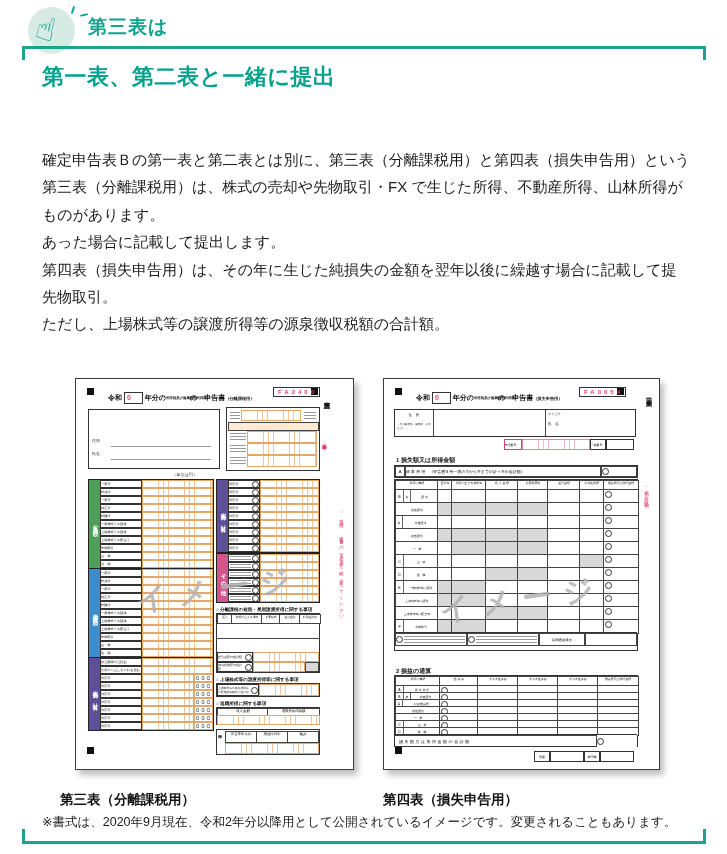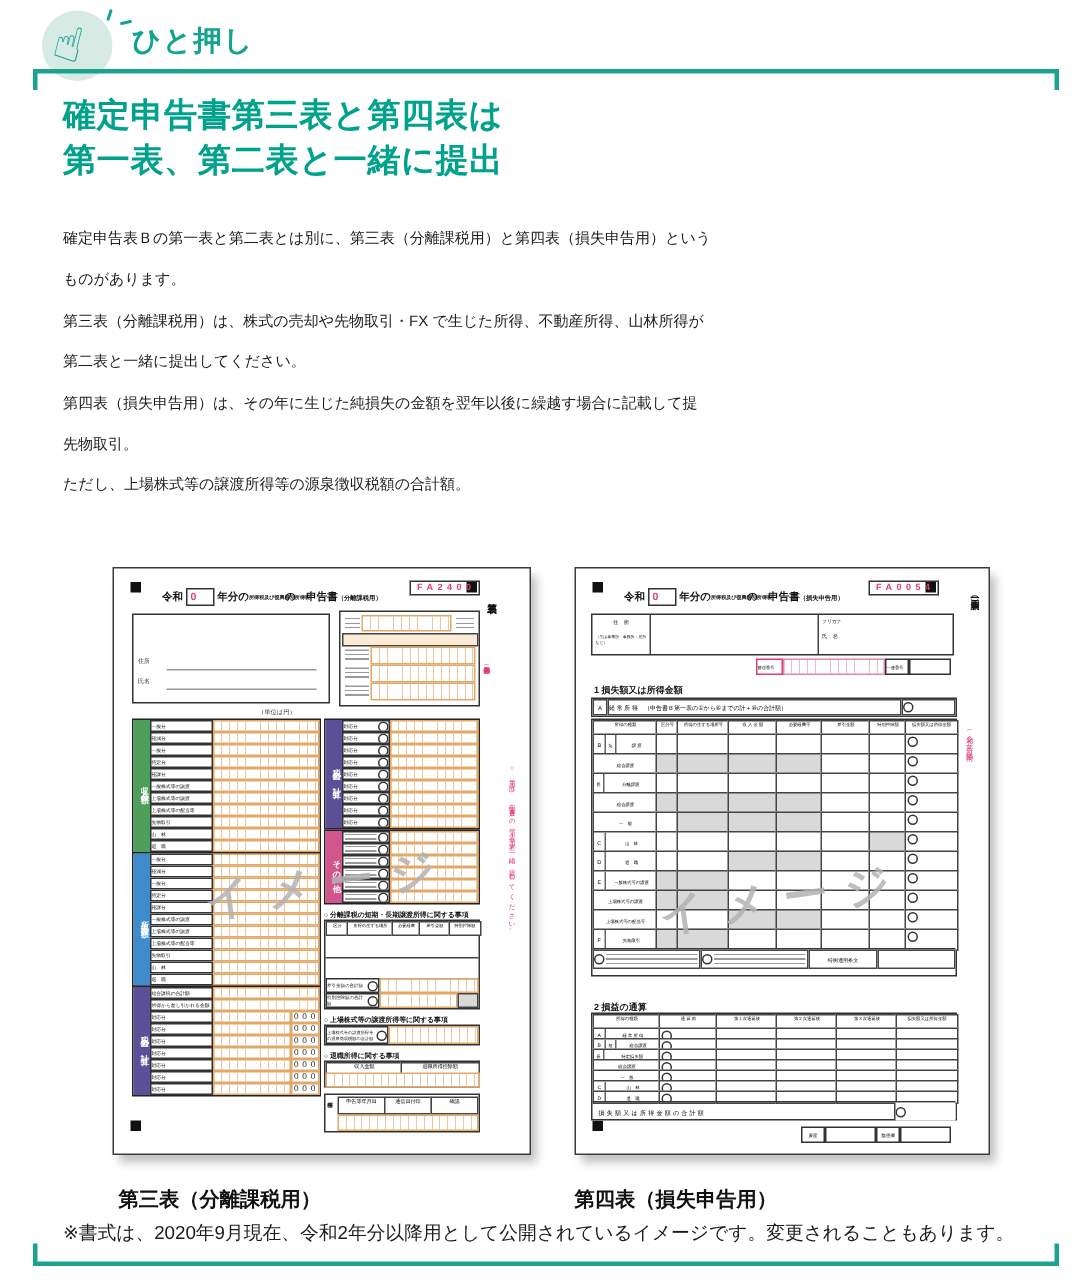--- a/index.html
+++ b/index.html
@@ -7,21 +7,21 @@
   #page{position:relative;width:727px;height:854px;background:#fff;overflow:hidden;}
   .abs{position:absolute;}
   
   .badge-circle{left:28px;top:7px;width:47px;height:47px;border-radius:50%;background:#d8eae4;}
   .hand{left:36px;top:10px;font-size:32px;color:#12a48e;transform:rotate(14deg);font-family:"DejaVu Sans",sans-serif;}
   .spark{background:#12a48e;border-radius:2px;}
   .badge-label{left:88px;top:14px;font-size:19px;font-weight:bold;color:#12a48e;letter-spacing:1px;}
   .frame{background:#1ba390;}
   
   .page-title{left:42px;top:62px;font-size:22px;line-height:30px;font-weight:bold;color:#00a28c;letter-spacing:0.5px;}
-  .body-text{left:42px;top:146px;width:660px;font-size:10px;line-height:27.4px;color:#1b1b1b;}
+  .body-text{left:42px;top:146px;width:660px;font-size:15px;line-height:27.4px;color:#1b1b1b;}
   .foot-note{left:42px;top:814px;font-size:12.5px;color:#1b1b1b;}
   
   .card{background:#fff;border:1.5px solid #3c3c3c;box-shadow:4px 5px 6px rgba(0,0,0,0.25);}
   .caption{top:791px;font-size:13.5px;font-weight:bold;color:#111;}
   .corner{width:7px;height:7px;background:#111;position:absolute;}
   .ftitle{position:absolute;font-size:7px;font-weight:bold;color:#111;white-space:nowrap;}
   .ftitle .tiny2{display:inline-block;vertical-align:middle;font-size:3.4px;font-weight:bold;width:24px;line-height:4px;}
   .yearbox{display:inline-block;vertical-align:middle;border:0.8px solid #333;font-size:7px;color:#e23a72;padding:0 4px 0 2px;background:#fff;}
   .codebox{position:absolute;border:1px solid #333;font-size:6px;color:#e23a72;letter-spacing:3px;padding:1px 2px 1px 4px;font-weight:bold;}
   .vtext{position:absolute;writing-mode:vertical-rl;text-orientation:upright;white-space:nowrap;}
@@ -43,39 +43,38 @@
 </style>
 </head>
 <body>
 
 <div id="page">
 
   <div class="abs badge-circle"></div>
   <div class="abs hand">☝</div>
   <div class="abs spark" style="left:72px;top:6px;width:2px;height:8px;transform:rotate(18deg);"></div>
   <div class="abs spark" style="left:80px;top:14px;width:8px;height:2px;transform:rotate(-12deg);"></div>
-  <div class="abs badge-label">ひと押し</div>
+  <div class="abs badge-label">第三表は</div>
 
   <div class="abs frame" style="left:22px;top:46px;width:684px;height:3px;"></div>
   <div class="abs frame" style="left:22px;top:46px;width:3px;height:14px;"></div>
   <div class="abs frame" style="left:703px;top:46px;width:3px;height:14px;"></div>
   <div class="abs frame" style="left:22px;top:841px;width:684px;height:3px;"></div>
   <div class="abs frame" style="left:22px;top:829px;width:3px;height:14px;"></div>
   <div class="abs frame" style="left:703px;top:829px;width:3px;height:14px;"></div>
 
   <div class="abs page-title">
-    <div>確定申告書第三表と第四表は</div>
     <div>第一表、第二表と一緒に提出</div>
   </div>
 
   <div class="abs body-text" id="bodyText">
       <div>確定申告表Ｂの第一表と第二表とは別に、第三表（分離課税用）と第四表（損失申告用）という</div>
+      <div>第三表（分離課税用）は、株式の売却や先物取引・FX で生じた所得、不動産所得、山林所得が</div>
       <div>ものがあります。</div>
-      <div>第三表（分離課税用）は、株式の売却や先物取引・FX で生じた所得、不動産所得、山林所得が</div>
-      <div>第二表と一緒に提出してください。</div>
+      <div>あった場合に記載して提出します。</div>
       <div>第四表（損失申告用）は、その年に生じた純損失の金額を翌年以後に繰越す場合に記載して提</div>
       <div>先物取引。</div>
       <div>ただし、上場株式等の譲渡所得等の源泉徴収税額の合計額。</div>
     </div>
 
   <div class="abs card" id="form3" style="left:75px;top:378px;width:277px;height:390px;">
       <div class="corner" style="left:11px;top:9px;"></div>
       <div class="corner" style="left:235px;top:9px;"></div>
       <div class="corner" style="left:11px;top:368px;"></div>
       <div class="ftitle" style="left:32px;top:13px;"><b>令和</b> <span class="yearbox">0　</span> 年分の<span class="tiny2">所得税及び復興特別所得税</span>の　<b>申告書</b><span style="font-size:4.2px;">（分離課税用）</span></div>
@@ -649,17 +648,17 @@
       </div>
       <div class="row" style="left:150px;top:372px;width:100px;height:11px;">
         <div class="lblcell" style="width:14px;font-size:3px;display:flex;align-items:center;justify-content:center;">資産</div>
         <div class="lblcell" style="flex:1;"></div>
         <div class="lblcell" style="width:14px;font-size:3px;display:flex;align-items:center;justify-content:center;">整理欄</div>
         <div class="lblcell" style="flex:1;"></div>
       </div>
       <div class="wm" style="left:55px;top:200px;">イメージ</div>
     </div>
 
-  <div class="abs caption" style="left:79px;">第三表（分離課税用）</div>
+  <div class="abs caption" style="left:60px;">第三表（分離課税用）</div>
   <div class="abs caption" style="left:383px;">第四表（損失申告用）</div>
 
   <div class="abs foot-note">※書式は、2020年9月現在、令和2年分以降用として公開されているイメージです。変更されることもあります。</div>
 </div>
 
 </body></html>

